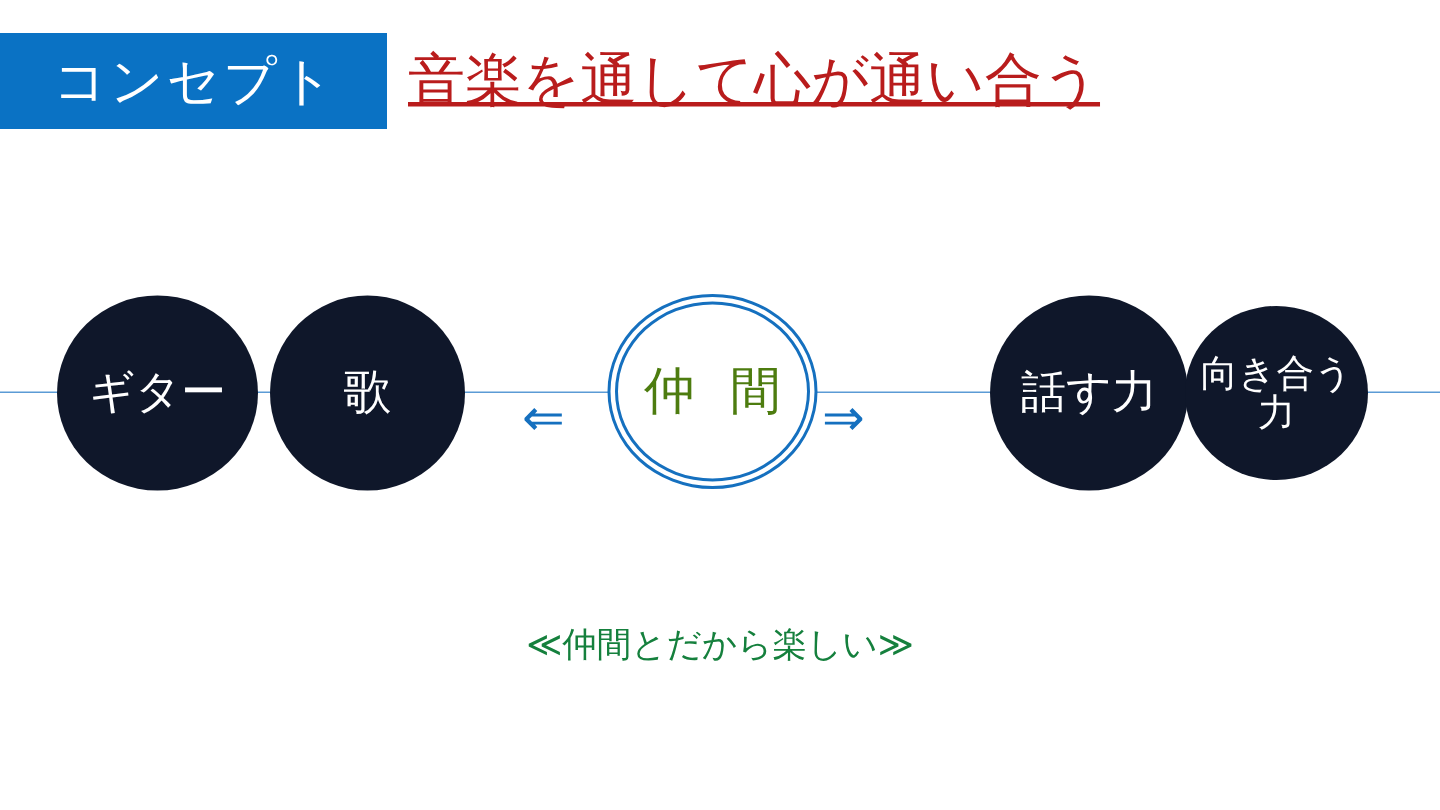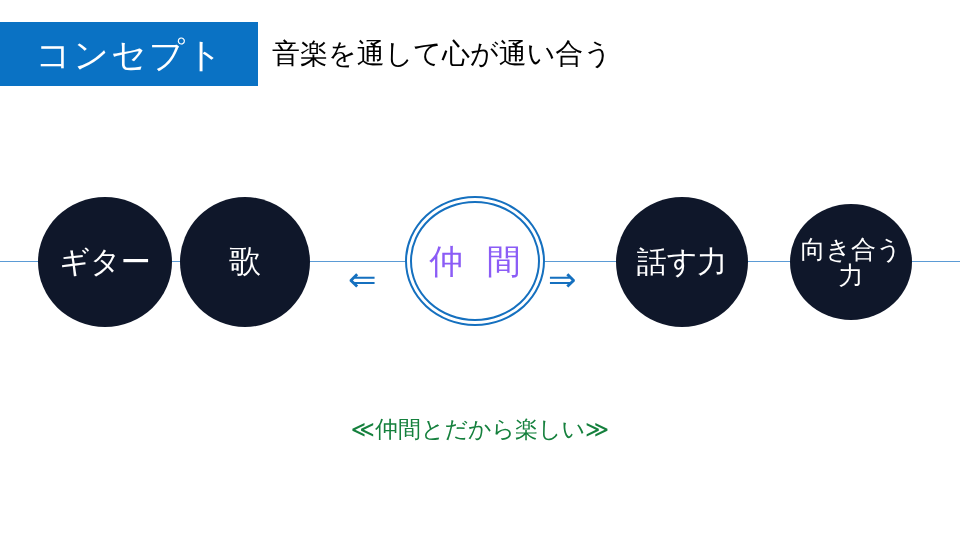--- a/index.html
+++ b/index.html
@@ -38,24 +38,25 @@
     line-height: 1;
     padding-left: 6px;
   }
   .title-main {
     position: absolute;
     left: 272px;
     top: 22px;
     height: 64px;
     display: flex;
     align-items: center;
-    color: #000000;
-    font-size: 28px;
+    color: #b91c1c;
+    font-size: 38px;
     line-height: 1;
     white-space: nowrap;
+    text-decoration: underline;
   }
 
   
   .connector-line {
     position: absolute;
     left: 0;
     top: 261px;
     width: 960px;
     height: 1px;
     background: #5b9bd5;
@@ -76,21 +77,21 @@
   }
   .node-guitar {
     left: 38px;  top: 197px;  width: 134px; height: 130px;
     font-size: 30px;
   }
   .node-song {
     left: 180px; top: 197px;  width: 130px; height: 130px;
     font-size: 32px;
   }
   .node-talk {
-    left: 616px; top: 197px;  width: 132px; height: 130px;
+    left: 660px; top: 197px;  width: 132px; height: 130px;
     font-size: 30px;
   }
   .node-face {
     left: 790px; top: 204px;  width: 122px; height: 116px;
     font-size: 25px;
   }
 
   
   .node-center {
     position: absolute;
@@ -111,21 +112,21 @@
     right: 3px;
     bottom: 3px;
     border-radius: 50%;
     border: 2px solid #1570bf;
     box-sizing: border-box;
     display: flex;
     align-items: center;
     justify-content: center;
   }
   .node-center-label {
-    color: #8b5cf6;
+    color: #4d7c0f;
     font-size: 34px;
     letter-spacing: 7px;
     padding-left: 7px;
     line-height: 1;
   }
 
   
   .arrow {
     position: absolute;
     color: #1570bf;

